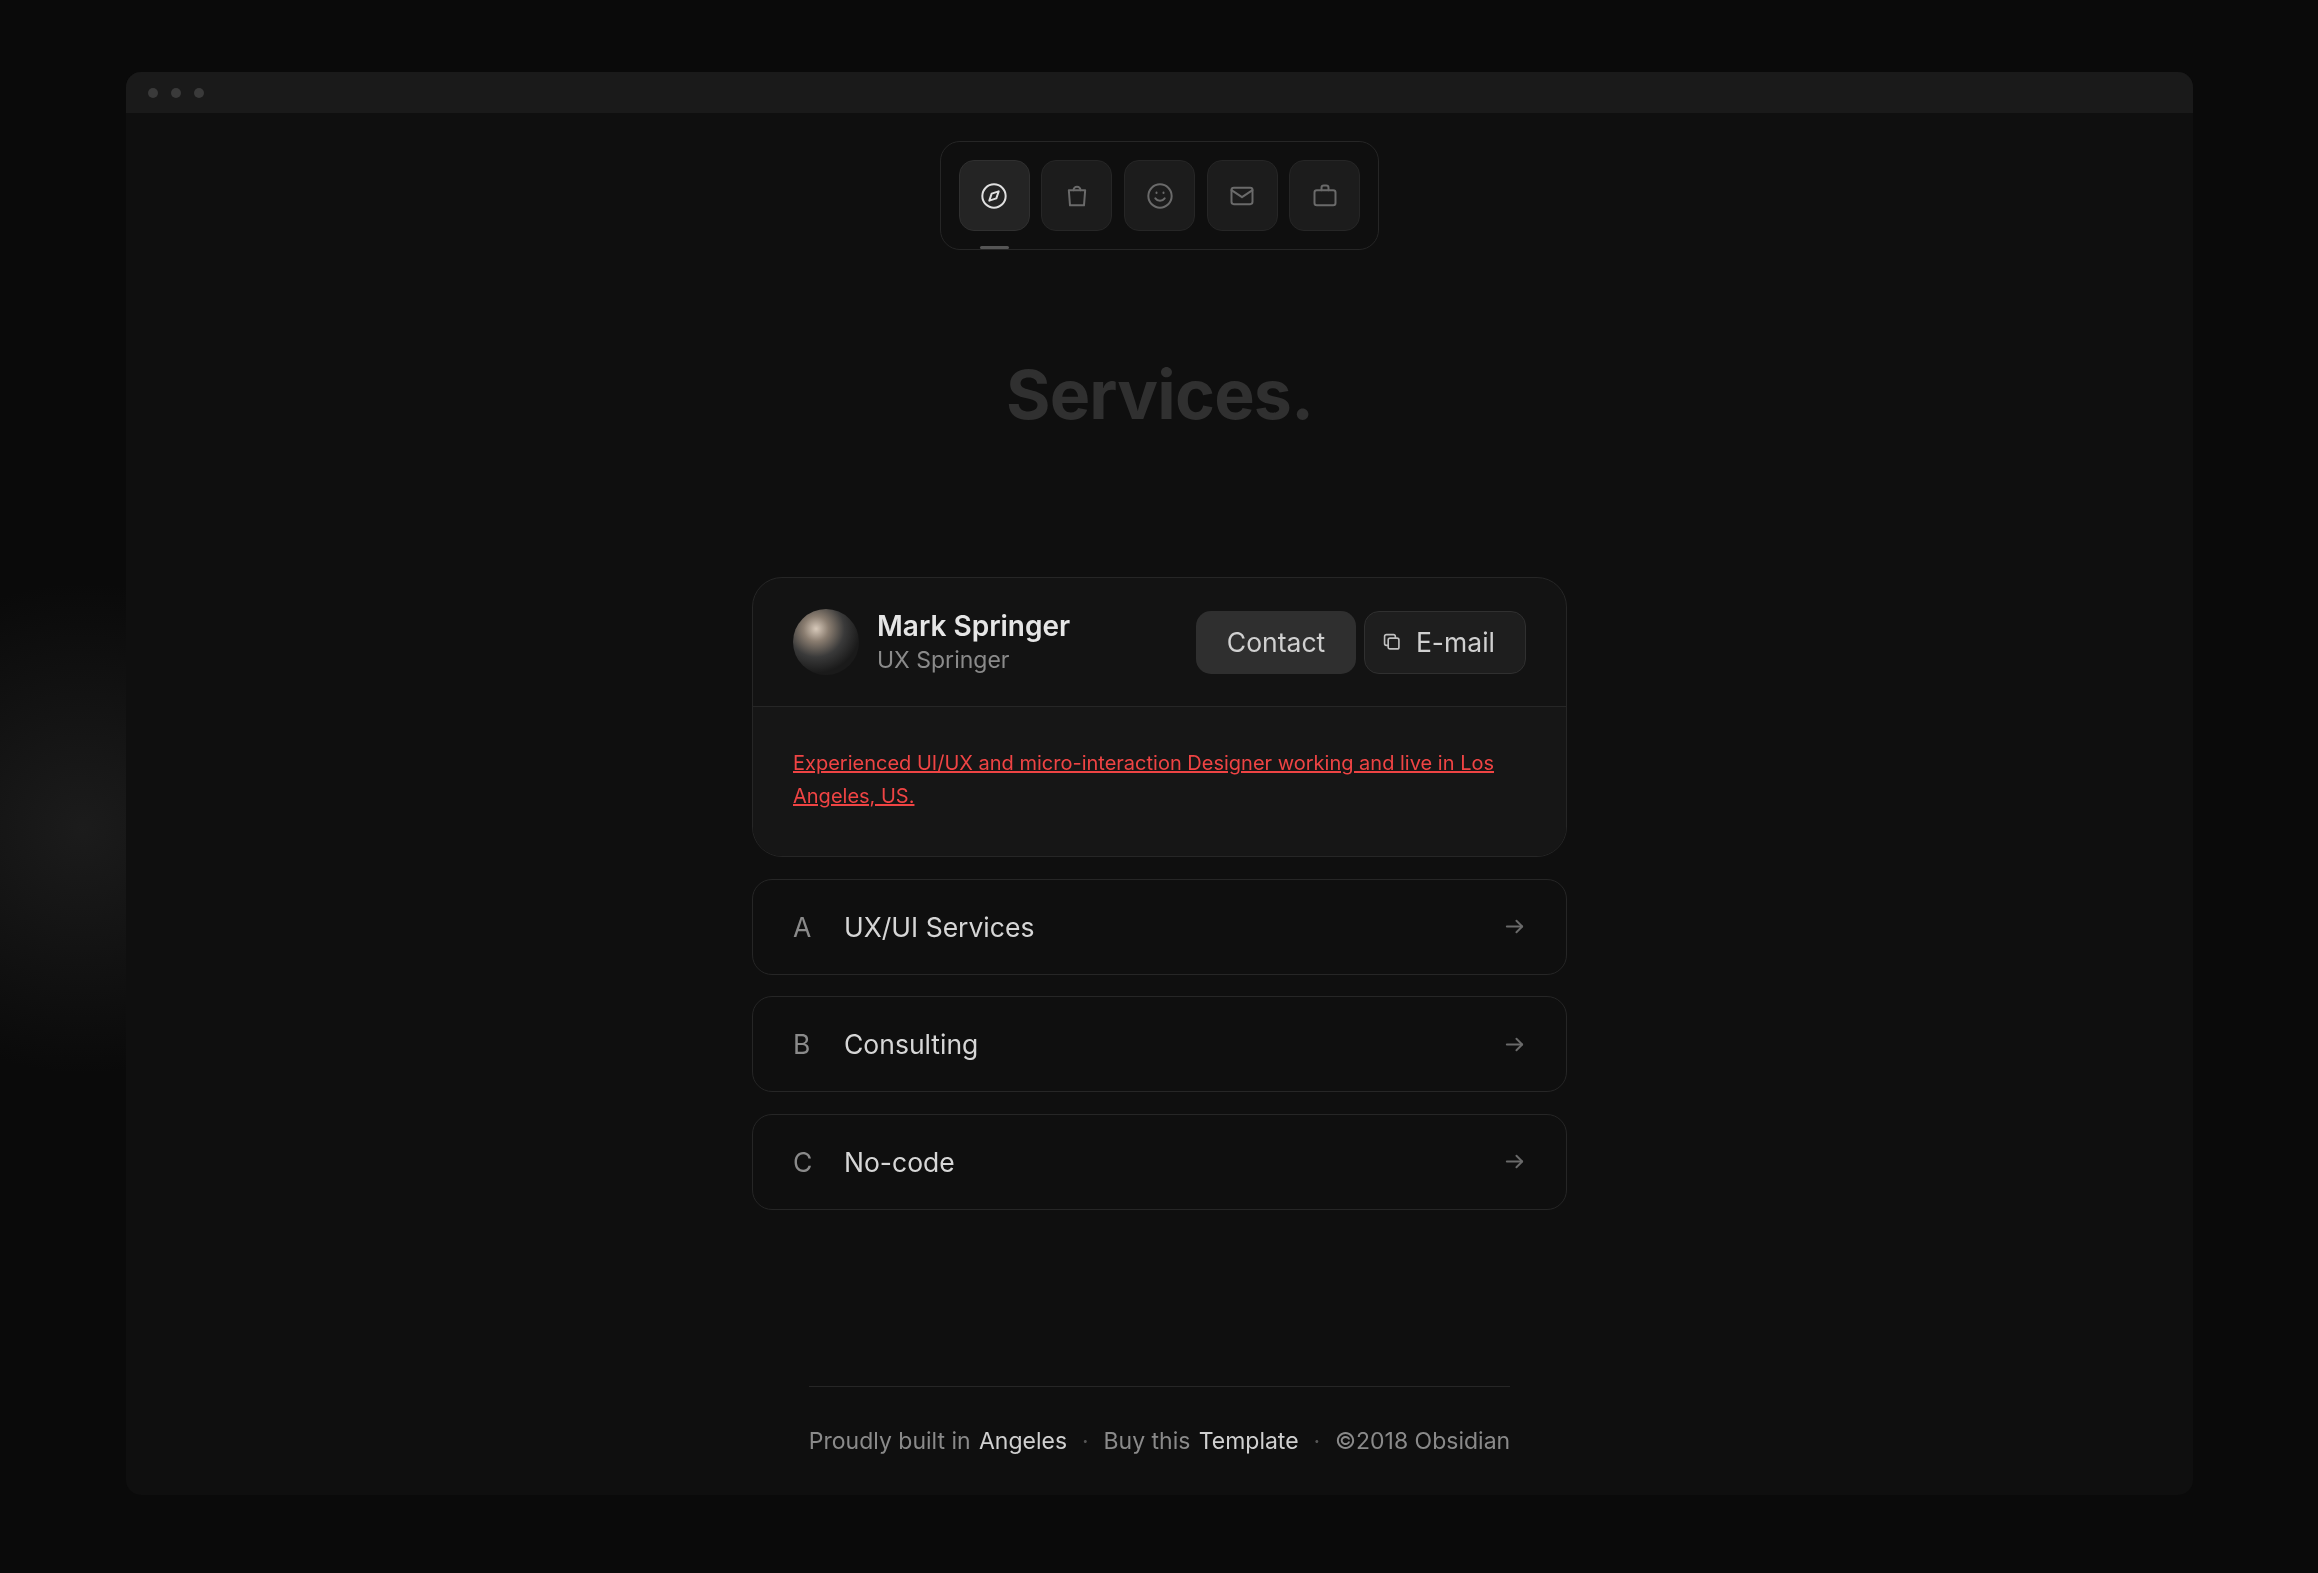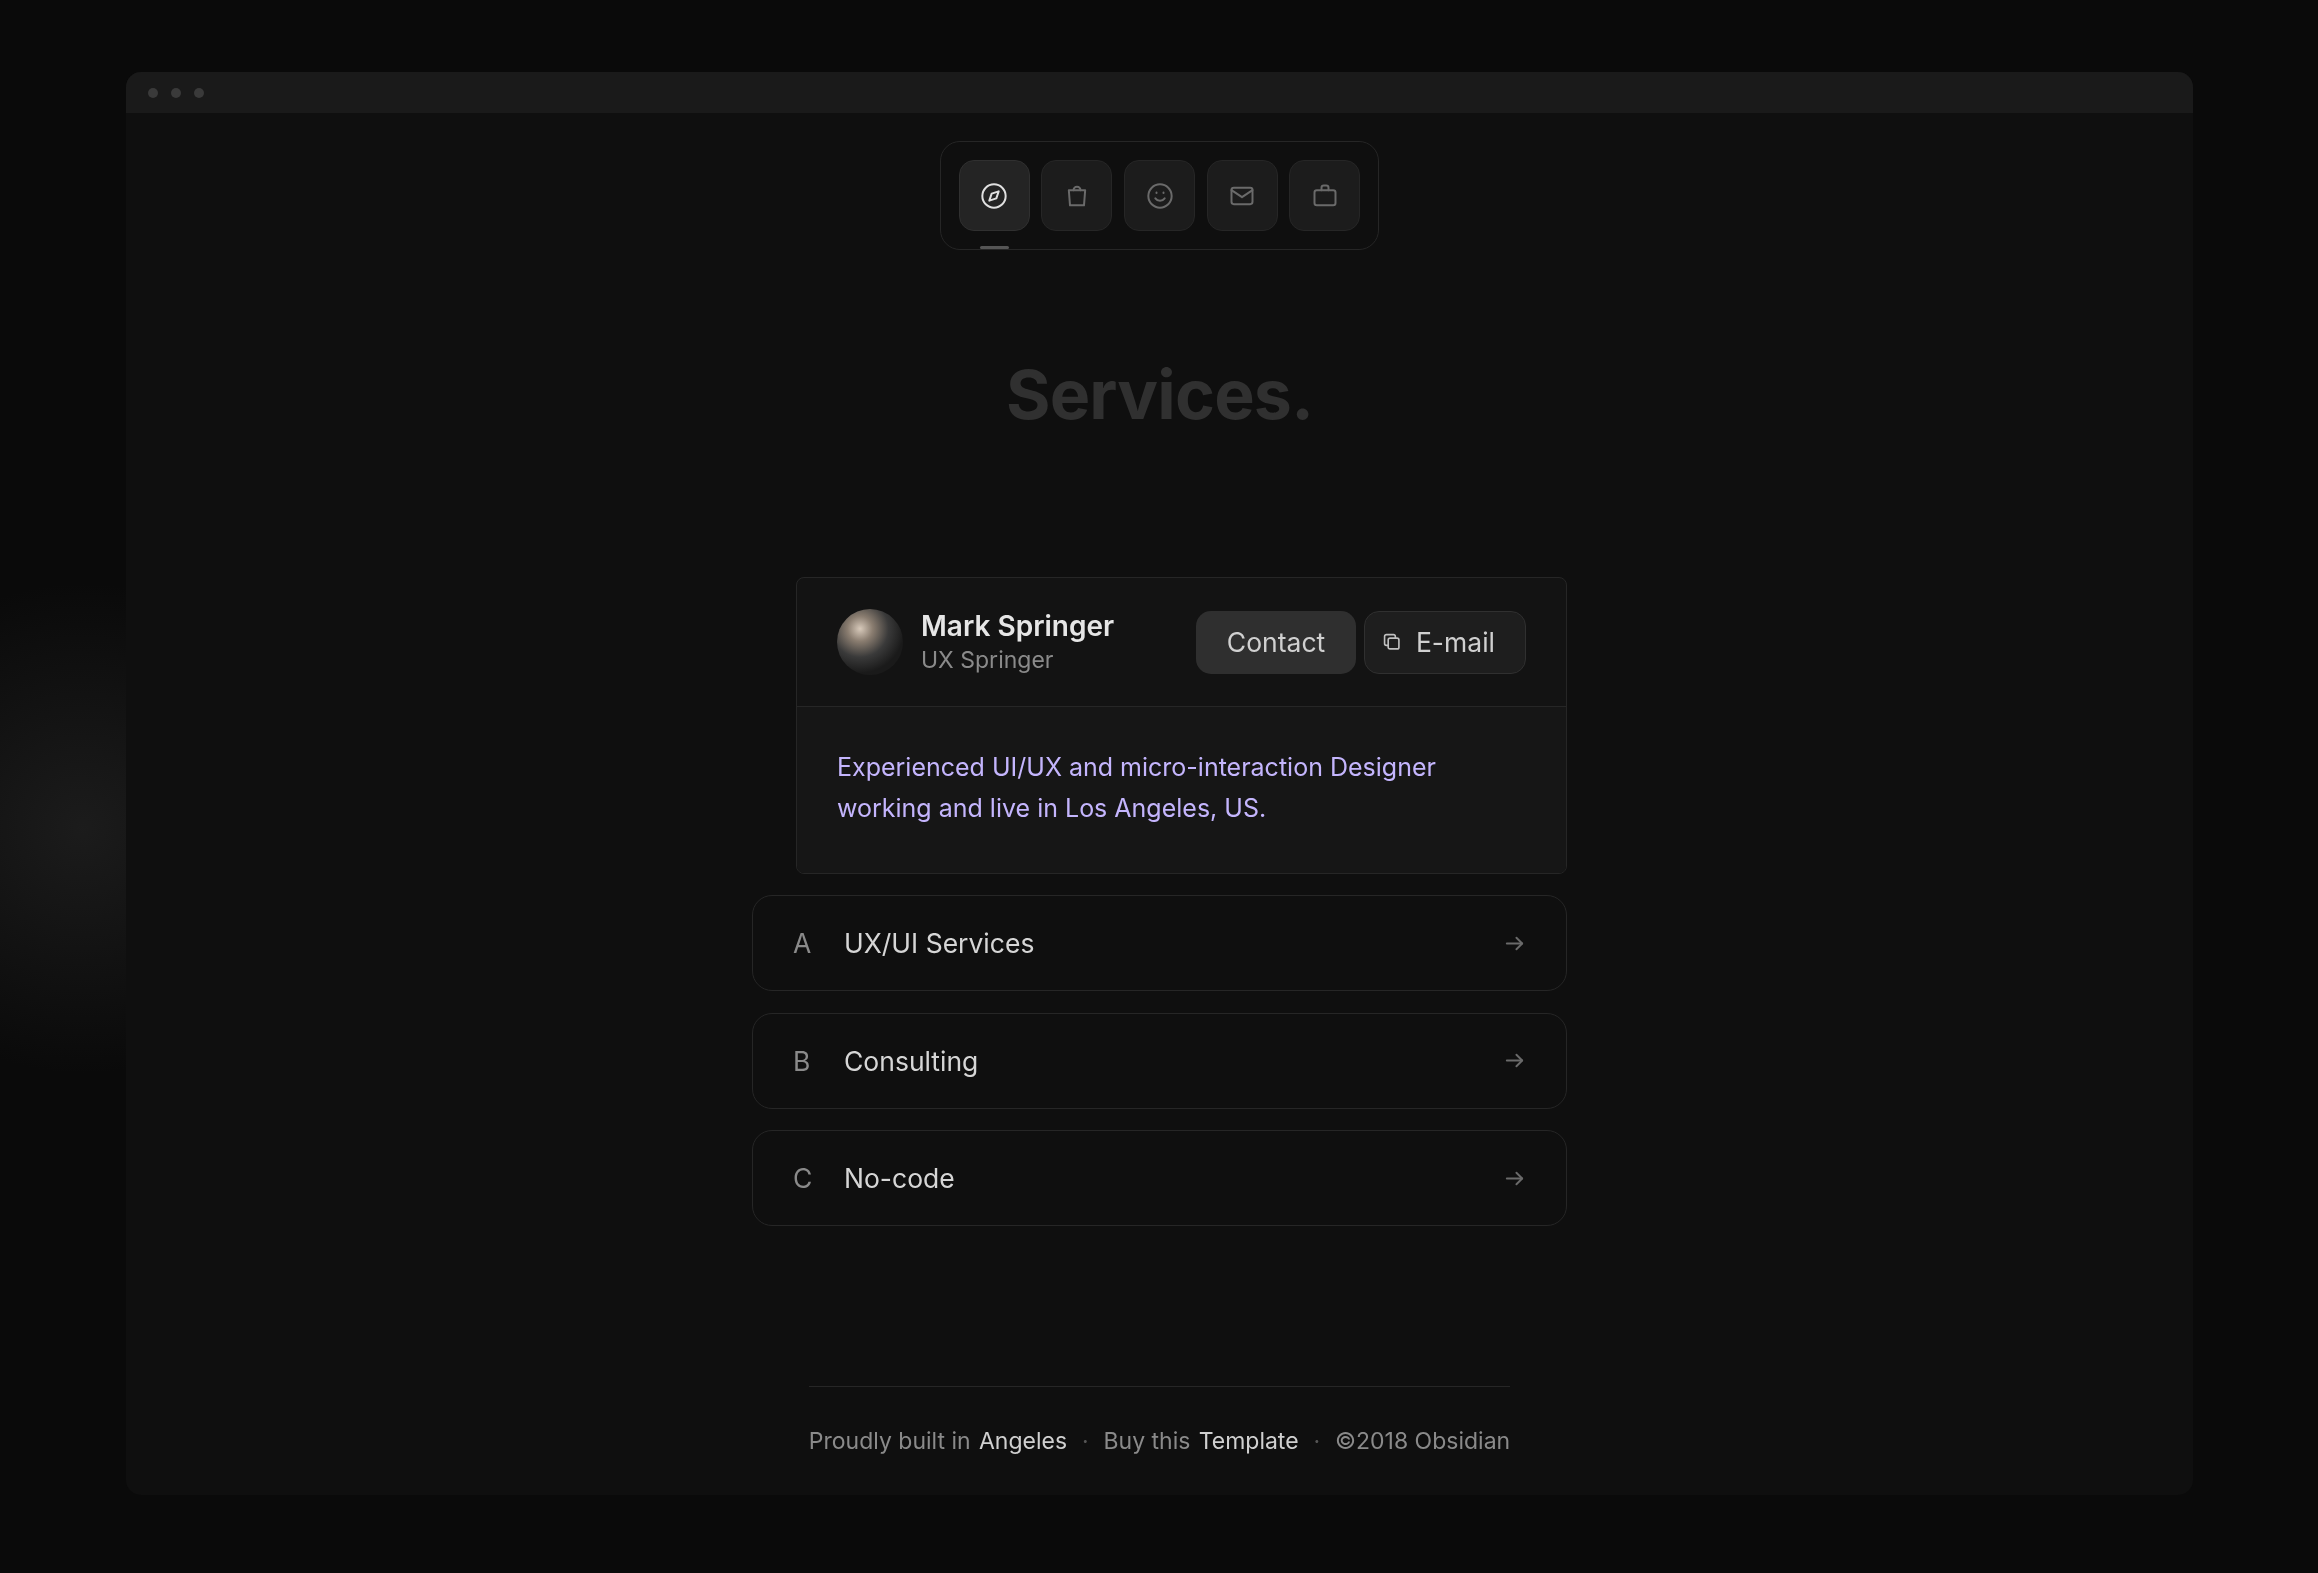--- a/index.html
+++ b/index.html
@@ -132,24 +132,23 @@
   .stack {
     margin-top: 142px;
     width: 815px;
     display: flex;
     flex-direction: column;
     gap: 21.5px;
   }
 
   .profile-card {
     border: 0.8px solid var(--border);
-    border-radius: 8px;
+    border-radius: 30px;
     overflow: hidden;
     background: var(--card-bg-darker);
-    margin-left: 44px;
   }
   .profile-head {
     display: flex;
     align-items: center;
     padding: 31px 40px 31px 40px;
     gap: 18px;
   }
   .avatar {
     width: 66px;
     height: 66px;
@@ -183,23 +182,24 @@
     padding-left: 16px;
   }
   .btn-secondary svg { width: 21.5px; height: 21.5px; stroke: #c0c0c0; }
 
   .profile-body {
     background: var(--card-bg);
     padding: 40px 40px 43px;
     border-top: 0.8px solid var(--border);
   }
   .bio {
-    font-size: 25px;
+    font-size: 20px;
     line-height: 1.65;
-    color: #c4b5fd;
+    color: #ef4444;
+    text-decoration: underline;
   }
 
   .list-item {
     border: 0.8px solid var(--border);
     border-radius: 20px;
     height: 96px;
     display: flex;
     align-items: center;
     padding: 0 40px;
     gap: 31px;

